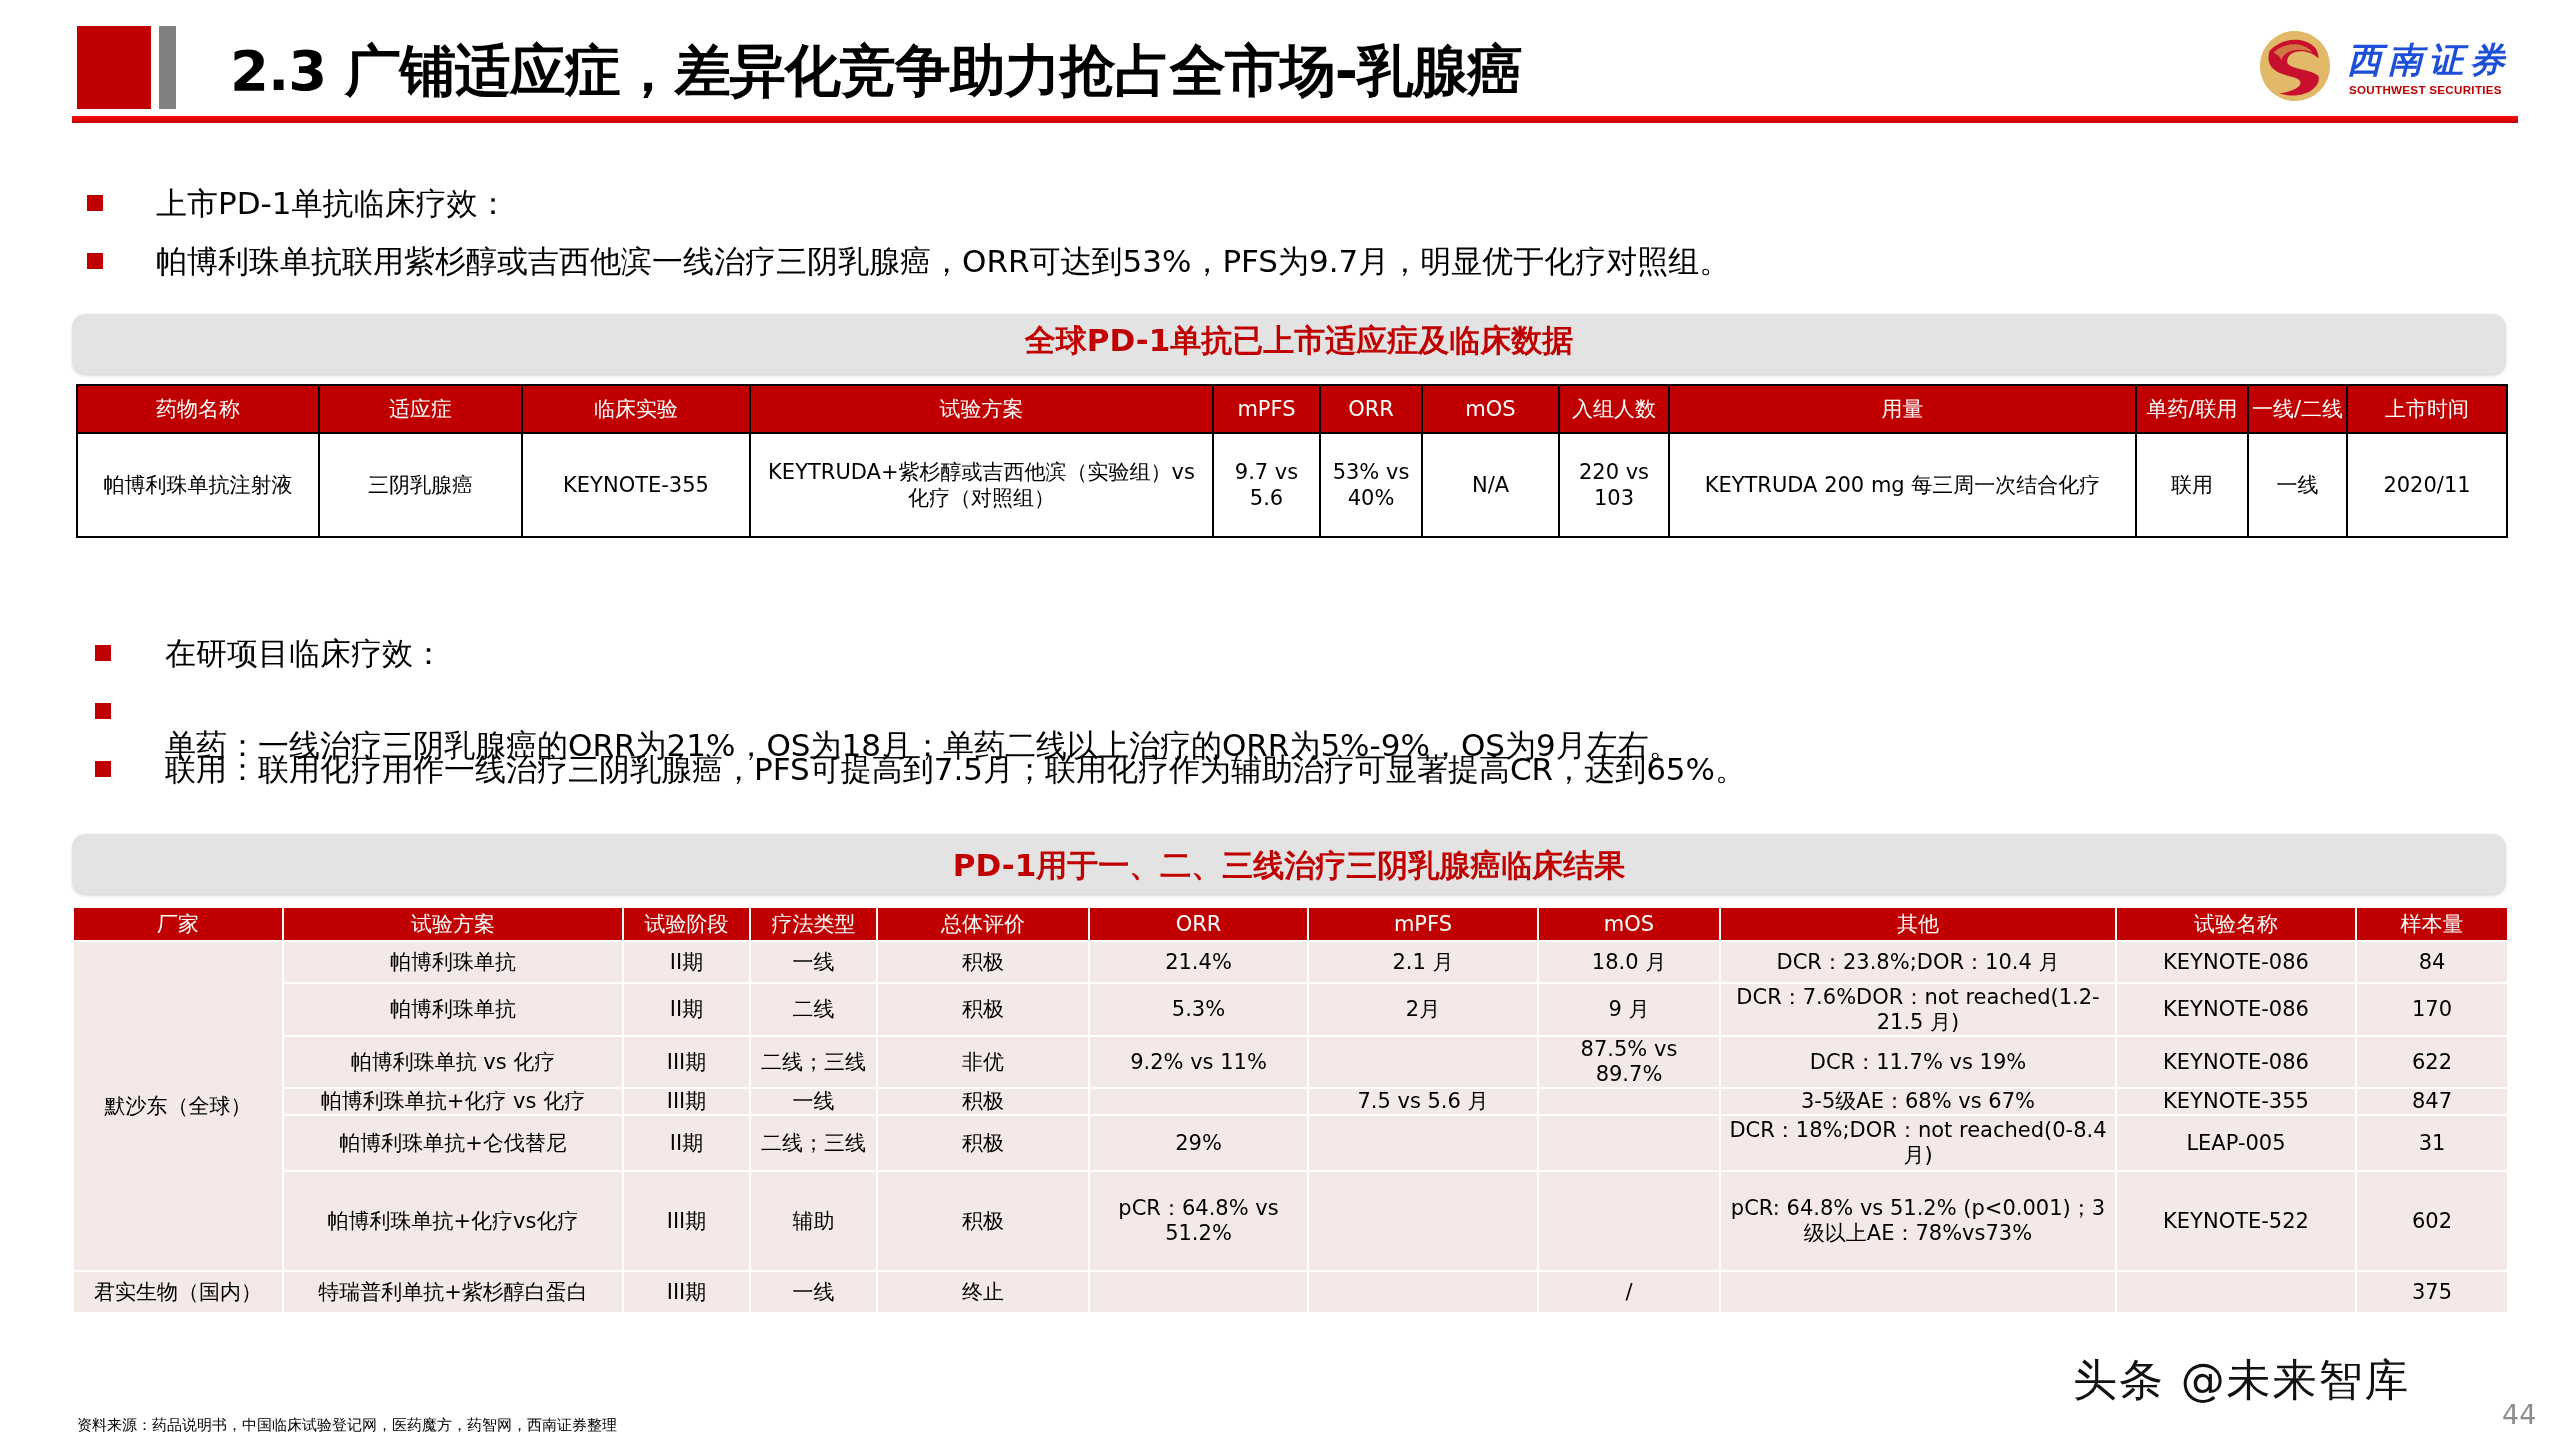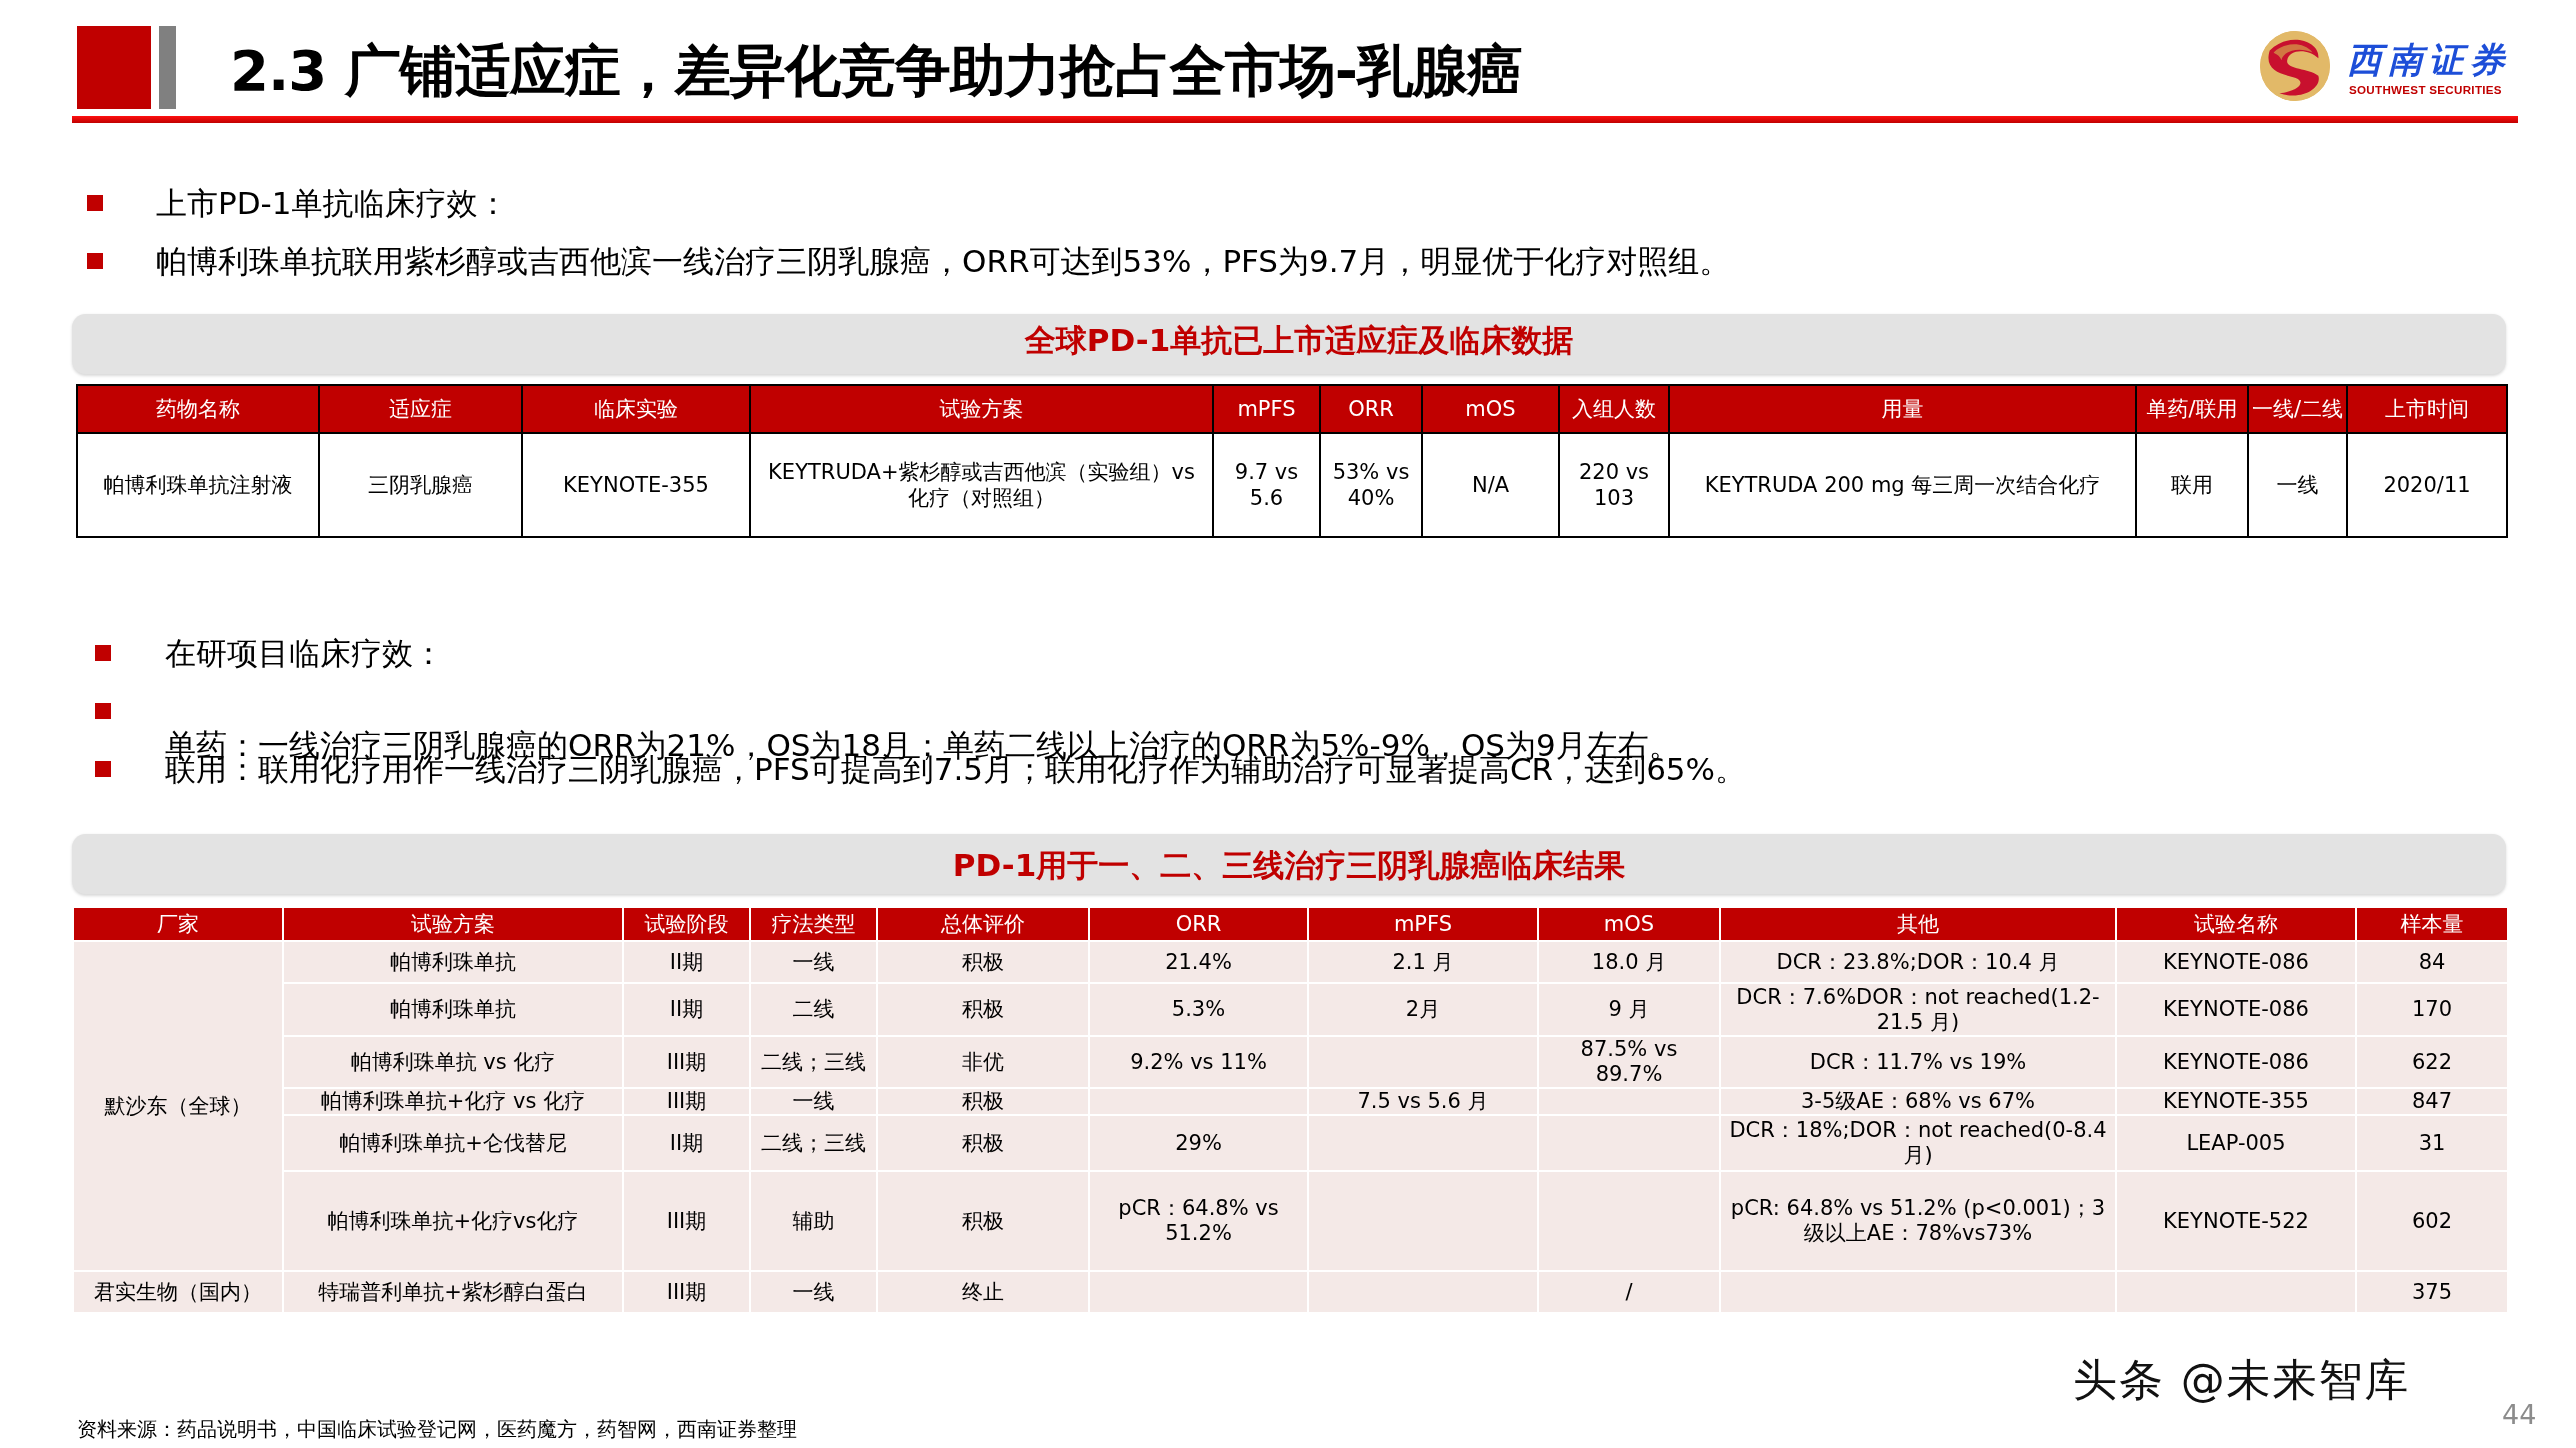--- a/index.html
+++ b/index.html
@@ -24,21 +24,21 @@
   .banner-text{position:absolute;left:0;right:0;text-align:center;color:#c00000;font-weight:bold;font-size:31px;white-space:nowrap;}
   
   table{border-collapse:collapse;table-layout:fixed;}
   .t1{left:76px;top:384px;width:2432px;border:2.9px solid #000;}
   .t1 th{background:#c00000;color:#fff;font-weight:normal;font-size:21px;height:46px;border:2.9px solid #000;padding:0;text-align:center;white-space:nowrap;overflow:hidden;}
   .t1 td{background:#fff;font-size:21px;height:102px;border:2.9px solid #000;text-align:center;padding:0 5.8px;line-height:26px;}
   
   .t2{left:72px;top:908px;width:2434px;}
   .t2 th{background:#c00000;color:#fff;font-weight:normal;font-size:21px;height:32px;border:2.9px solid #fff;border-top:none;padding:0;text-align:center;white-space:nowrap;}
   .t2 td{background:#f4e9e7;font-size:21px;border:2.9px solid #fff;text-align:center;padding:0 5.8px;line-height:25px;}
-  .footer{left:77px;top:1416px;font-size:20px;white-space:nowrap;}
+  .footer{left:77px;top:1416px;font-size:15px;white-space:nowrap;}
   .watermark{left:2073px;top:1341px;font-size:44px;white-space:nowrap;color:#111;letter-spacing:1.9px;line-height:77px;}
   .pagenum{left:2502px;top:1399px;font-size:27px;color:#8c8c8c;}
 </style>
 </head>
 <body>
 
 <div class="abs title-red"></div>
 <div class="abs title-grey"></div>
 <div class="abs title-text">2.3 广铺适应症，差异化竞争助力抢占全市场-乳腺癌</div>
 <div class="abs rule"></div>

